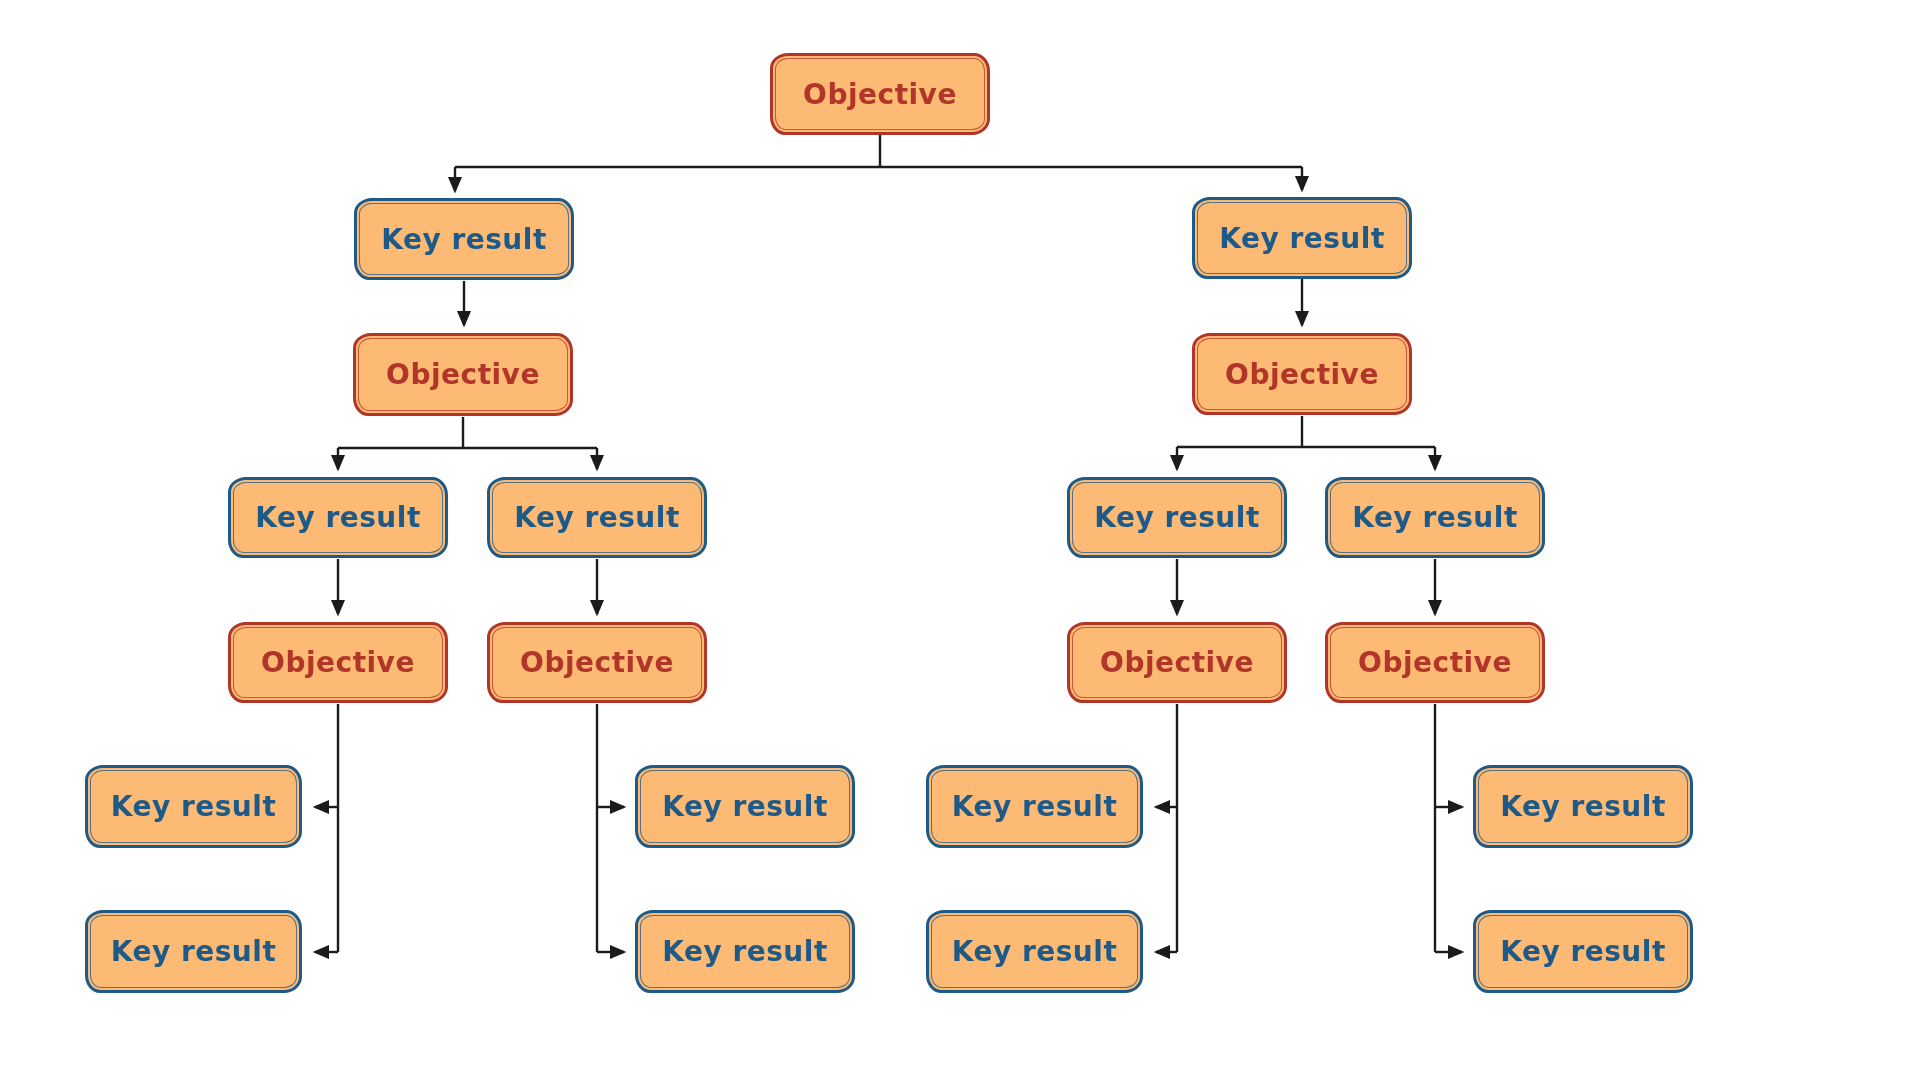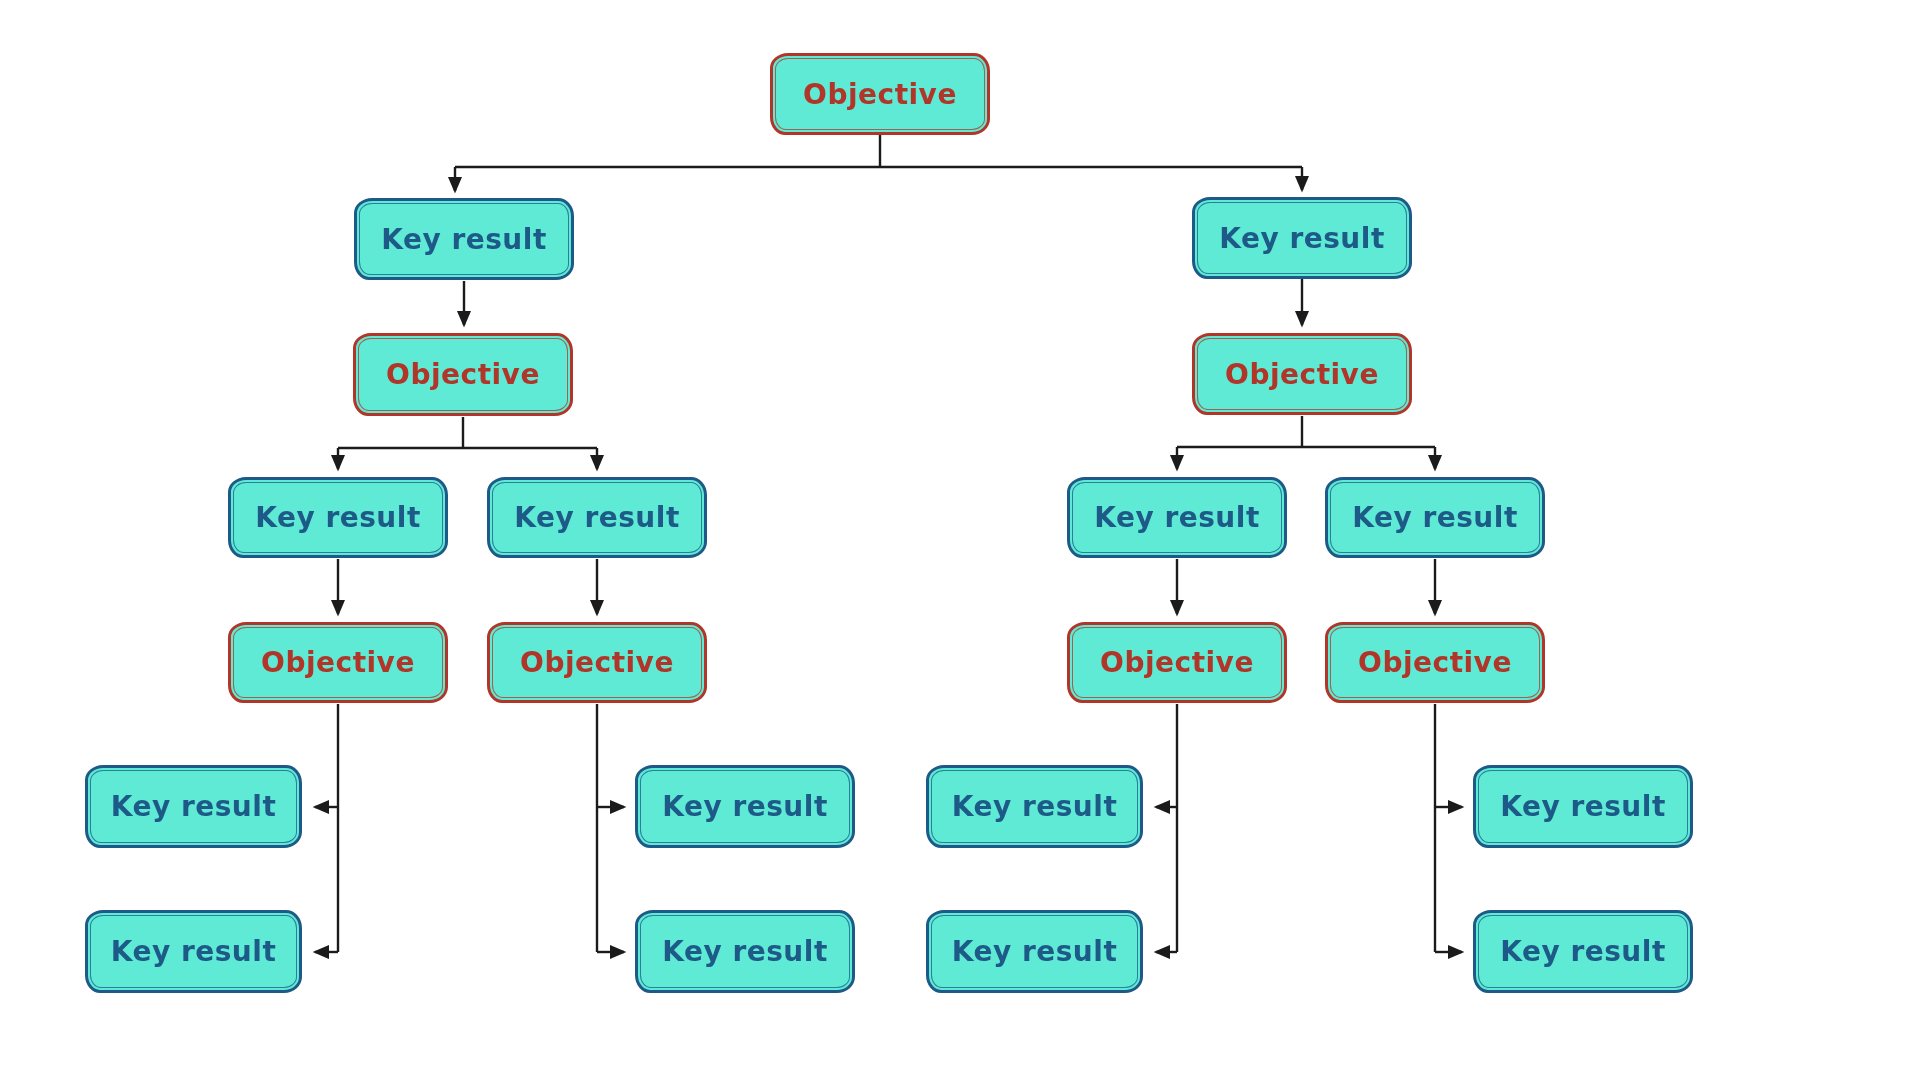--- a/index.html
+++ b/index.html
@@ -17,21 +17,21 @@
     width: 1920px; height: 1080px;
   }
   .node {
     position: absolute;
     display: flex;
     align-items: center;
     justify-content: center;
     box-sizing: border-box;
     border: 3px solid;
     border-radius: 18px 16px 18px 15px / 15px 18px 16px 18px;
-    background: #5eead4;
+    background: #fdba74;
     font-size: 28px;
     font-weight: 600;
     letter-spacing: 0.5px;
     white-space: nowrap;
   }
   
   .node::after {
     content: "";
     position: absolute;
     inset: 2px;

